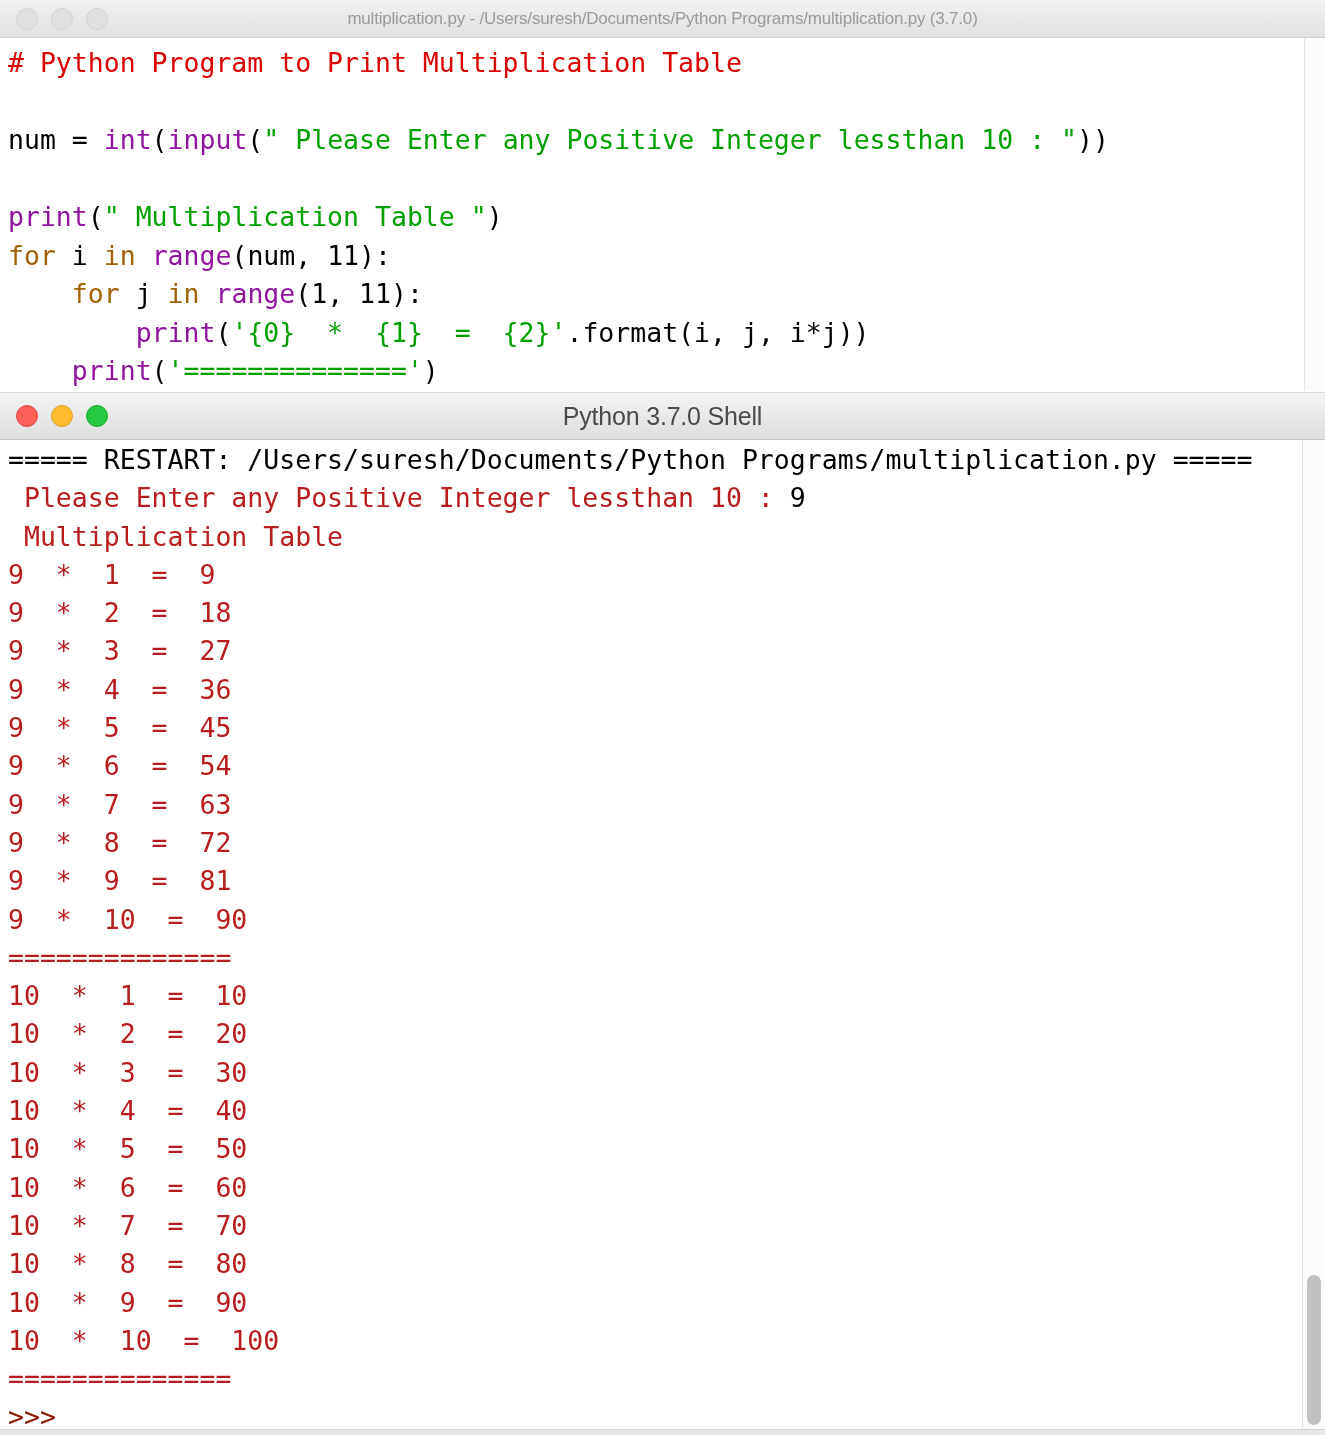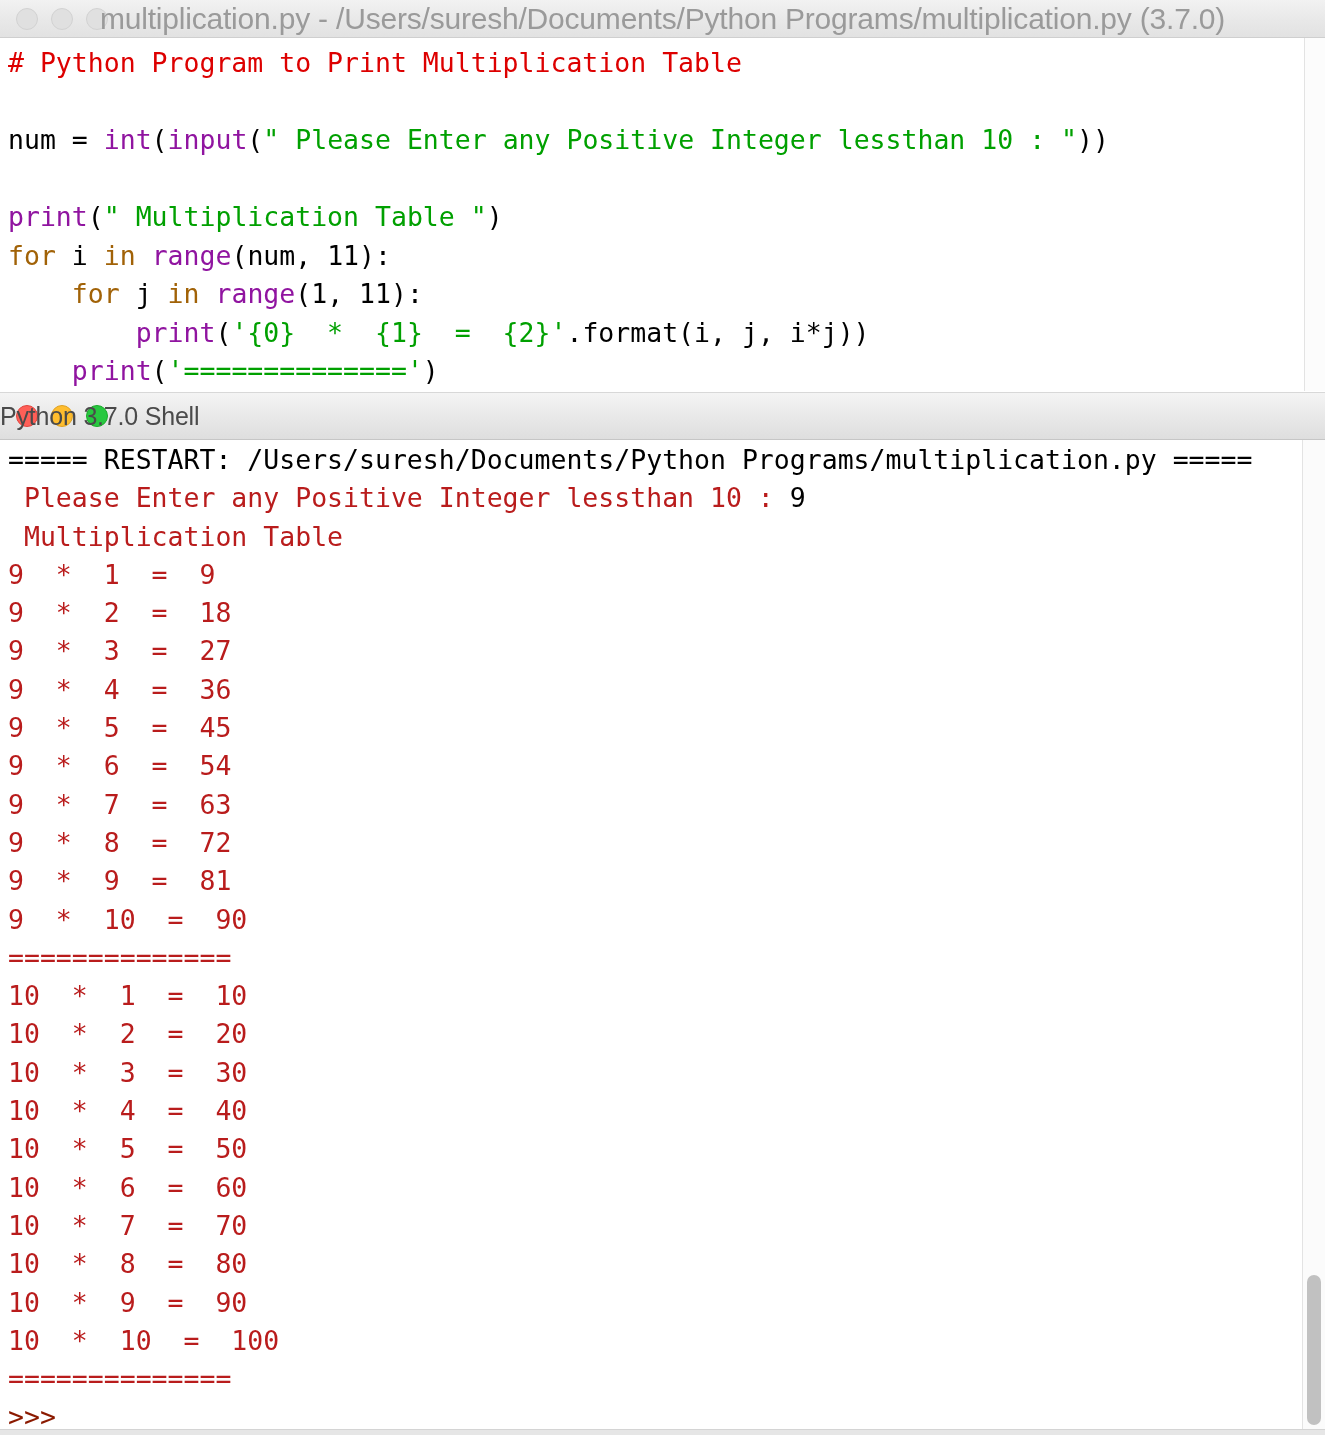--- a/index.html
+++ b/index.html
@@ -49,21 +49,21 @@
   }
   .tl-dot.red    { background: #ff5f57; border: 1px solid #e0443e; }
   .tl-dot.yellow { background: #ffbd2e; border: 1px solid #dea123; }
   .tl-dot.green  { background: #28c840; border: 1px solid #1aab29; }
 
   #editor-title-text {
     position: absolute;
     left: 0; right: 0;
     text-align: center;
     font-family: "Liberation Sans", sans-serif;
-    font-size: 30px;
+    font-size: 17px;
     color: #9a9a9a;
     white-space: nowrap;
     pointer-events: none;
     letter-spacing: -0.2px;
   }
 
   #editor-body {
     position: relative;
     height: 353px;
     background: #ffffff;
@@ -131,20 +131,21 @@
     height: 47px;
     background: linear-gradient(to bottom, #f4f4f4 0%, #e9e9e9 50%, #dedede 100%);
     border-bottom: 1px solid #c6c6c6;
     display: flex;
     align-items: center;
     box-sizing: border-box;
   }
   #shell-title-text {
     position: absolute;
     left: 0; right: 0;
+    text-align: center;
     font-family: "Liberation Sans", sans-serif;
     font-size: 25px;
     color: #4a4a4a;
     white-space: nowrap;
     pointer-events: none;
     letter-spacing: -0.2px;
   }
   #shell-body {
     position: relative;
     height: 1158px;

